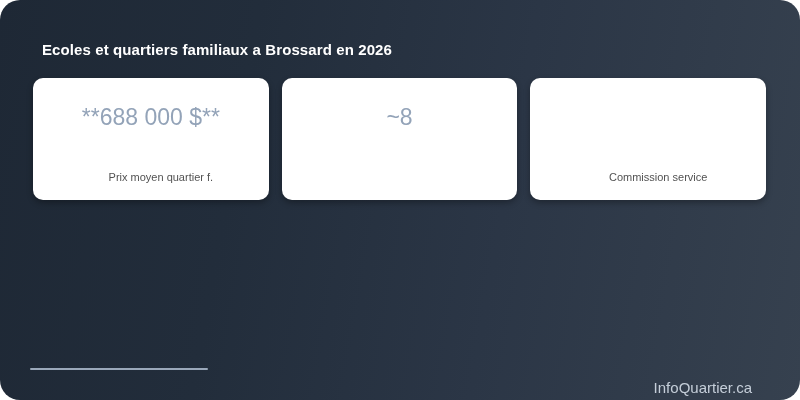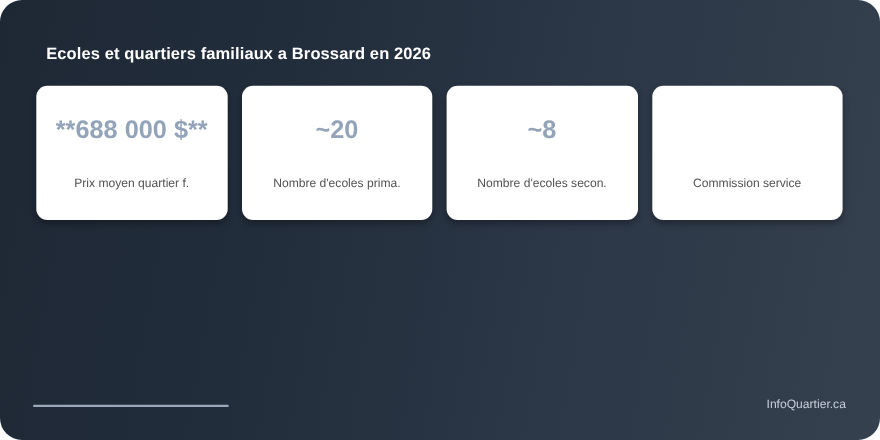--- a/index.html
+++ b/index.html
@@ -65,30 +65,30 @@
   }
 
   .kpi-value {
     margin: 0;
     padding: 0;
     position: absolute;
     top: 28px;
     left: 50%;
     transform: translateX(-50%);
     font-size: 23px;
-    font-weight: bold;
+    font-weight: normal;
     color: #93a3b8;
     white-space: nowrap;
     line-height: 1;
     pointer-events: none;
     text-align: right;
   }
 
   .kpi-label {
-    margin: 0;
+    margin: 10px;
     padding: 0;
     position: absolute;
     top: 84px;
     left: 50%;
     transform: translateX(-50%);
     font-size: 11px;
     font-weight: normal;
     color: #525252;
     white-space: nowrap;
     line-height: 1;
@@ -102,49 +102,44 @@
     width: 178px;
     height: 2px;
     background: #9aa8ba;
     border-radius: 1px;
   }
 
   .footer-source {
     position: absolute;
     right: 31px;
     top: 362px;
-    margin: 0;
-    font-size: 11px;
+    margin: 17px;
+    font-size: 15px;
     color: #c5ced9;
     white-space: nowrap;
     text-align: right;
   }
 </style>
 </head>
 <body>
 
 <div class="panel">
 
   <h1 class="page-title">Ecoles et quartiers familiaux a Brossard en 2026</h1>
 
   <div class="kpi-row">
 
     <div class="kpi-card">
       <div class="kpi-value">**688 000 $**</div>
       <div class="kpi-label">Prix moyen quartier f.</div>
     </div>
 
-    <div class="kpi-card">
-      <div class="kpi-value">~20</div>
-      <div class="kpi-label">Nombre d'ecoles prima.</div>
-    </div>
 
     <div class="kpi-card">
       <div class="kpi-value">~8</div>
-      <div class="kpi-label">Nombre d'ecoles secon.</div>
     </div>
 
     <div class="kpi-card">
       <div class="kpi-label">Commission service</div>
     </div>
 
   </div>
 
   <div class="footer-rule"></div>
 

